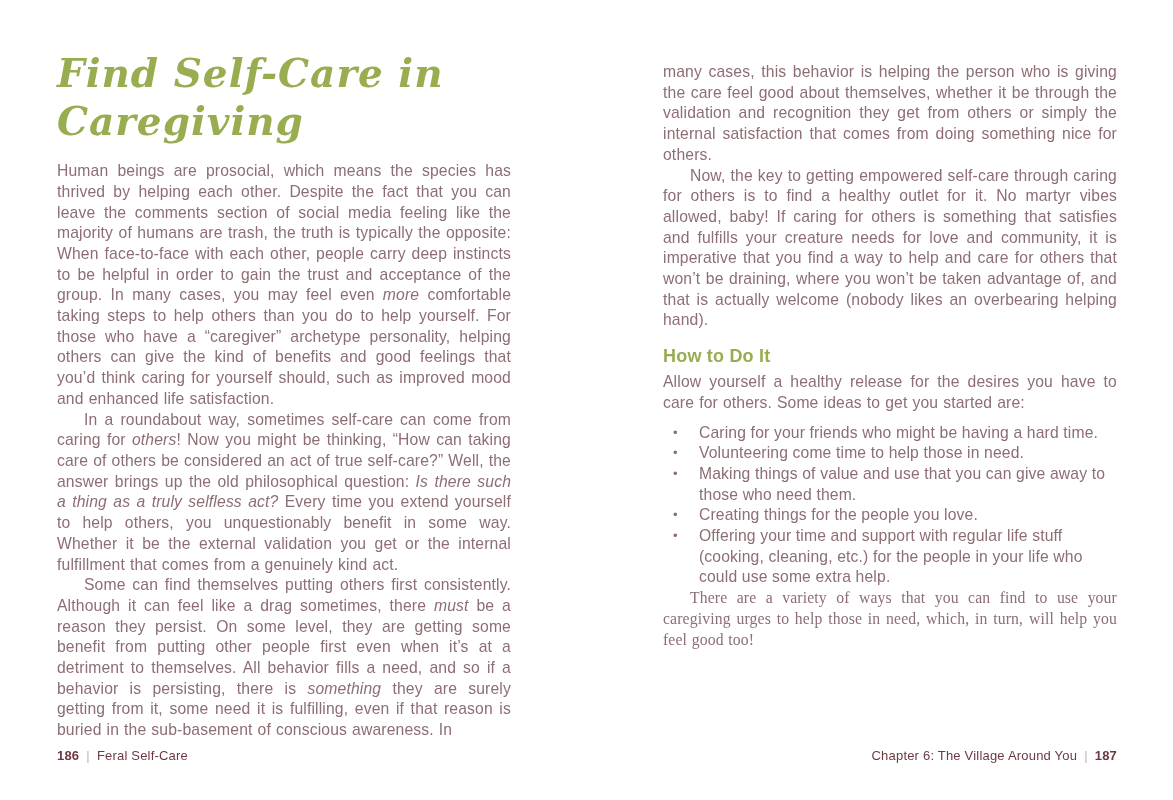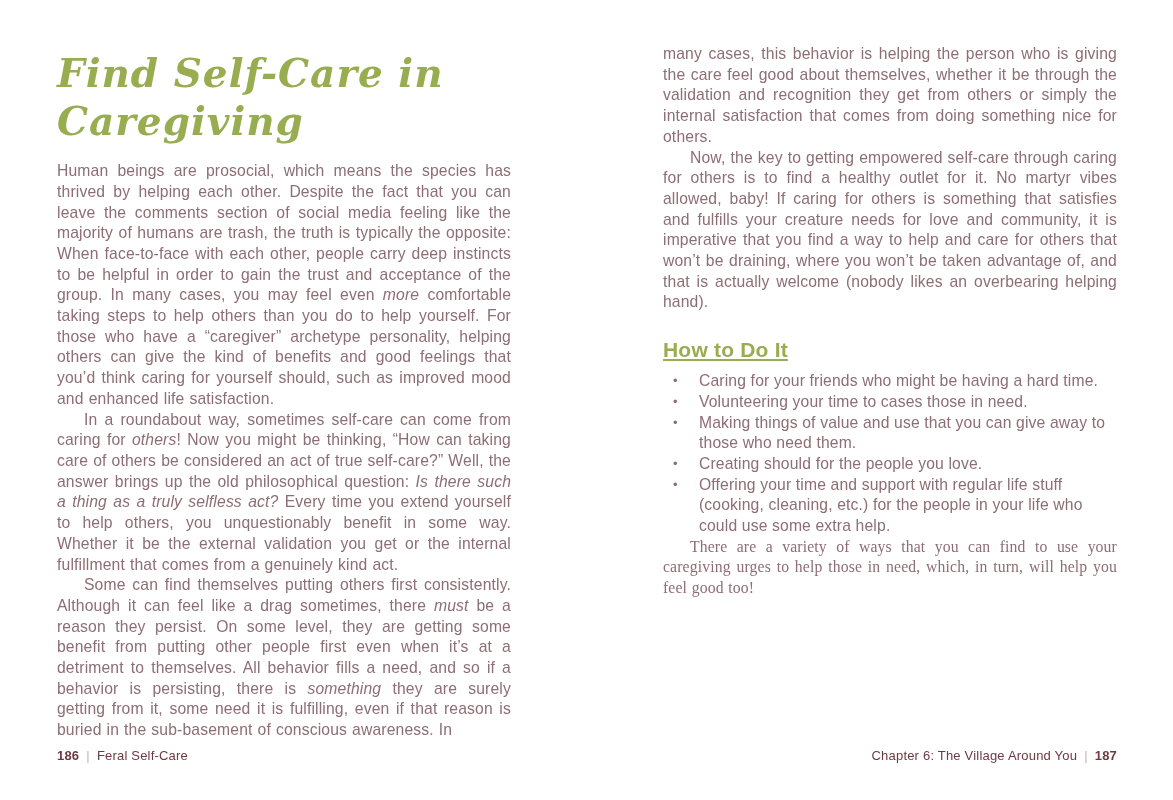--- a/index.html
+++ b/index.html
@@ -5,21 +5,21 @@
   html,body { margin:0; padding:0; background:#ffffff; }
   .spread {
     position:relative;
     width:1173px; height:800px;
     background:#ffffff;
     font-family:"Liberation Sans", sans-serif;
     overflow:hidden;
   }
   .col { position:absolute; width:454px; }
   .col-left  { left:57px;  top:50px; }
-  .col-right { left:663px; top:44px; }
+  .col-right { left:663px; top:62px; }
 
   .chapter-title {
     font-family:"DejaVu Serif", serif;
     font-style:italic;
     font-weight:bold;
     font-size:39px;
     line-height:1.22;
     letter-spacing:1px;
     margin:0 0 16px 0;
   }
@@ -28,25 +28,24 @@
     margin:0;
     font-size:15.7px;
     line-height:20.7px;
     text-align:justify;
     letter-spacing:0.15px;
     word-spacing:0.5px;
   }
   p.indent { text-indent:27px; }
 
   .section-heading {
-    margin:25px 0 5px 0;
-    font-size:21px;
+    margin:15px 0 5px 0;
+    font-size:18px;
     font-weight:bold;
     letter-spacing:0.2px;
-    text-decoration:underline;
   }
 
   ul.ideas {
     list-style:none;
     margin:9px 0 0 0;
     padding:0 0 0 6px;
   }
   ul.ideas li {
     display:flex;
     font-size:15.7px;
@@ -92,37 +91,38 @@
     </div>
   </div>
 
   <div class="col col-right">
     <div class="body-text" style="color: rgb(140, 110, 115);">
       <p><span>many cases, this behavior is helping the person who is giving the care feel good about themselves, whether it be through the validation and recognition they get from others or simply the internal satisfaction that comes from doing something nice for others.</span></p>
       <p class="indent"><span>Now, the key to getting empowered self-care through caring for others is to find a healthy outlet for it. No martyr vibes allowed, baby! If caring for others is something that satisfies and fulfills your creature needs for love and community, it is imperative that you find a way to help and care for others that won’t be draining, where you won’t be taken advantage of, and that is actually welcome (nobody likes an overbearing helping hand).</span></p>
 
       <h2 class="section-heading accent" style="color: rgb(151, 173, 80);">How to Do It</h2>
 
+      <p>Allow yourself a healthy release for the desires you have to care for others. Some ideas to get you started are:</p>
 
       <ul class="ideas" style="color: rgb(140, 110, 115);">
         <li>
             <span class="dot">•</span>
             <span>Caring for your friends who might be having a hard time.</span>
           </li>
         <li>
             <span class="dot">•</span>
-            <span>Volunteering your time to cases those in need.</span>
+            <span>Volunteering come time to help those in need.</span>
           </li>
         <li>
             <span class="dot">•</span>
             <span>Making things of value and use that you can give away to those who need them.</span>
           </li>
         <li>
             <span class="dot">•</span>
-            <span>Creating should for the people you love.</span>
+            <span>Creating things for the people you love.</span>
           </li>
         <li>
             <span class="dot">•</span>
             <span>Offering your time and support with regular life stuff (cooking, cleaning, etc.) for the people in your life who could use some extra help.</span>
           </li>
       </ul>
 
       <p class="indent closing">There are a variety of ways that you can find to use your caregiving urges to help those in need, which, in turn, will help you feel good too!</p>
     </div>
   </div>

